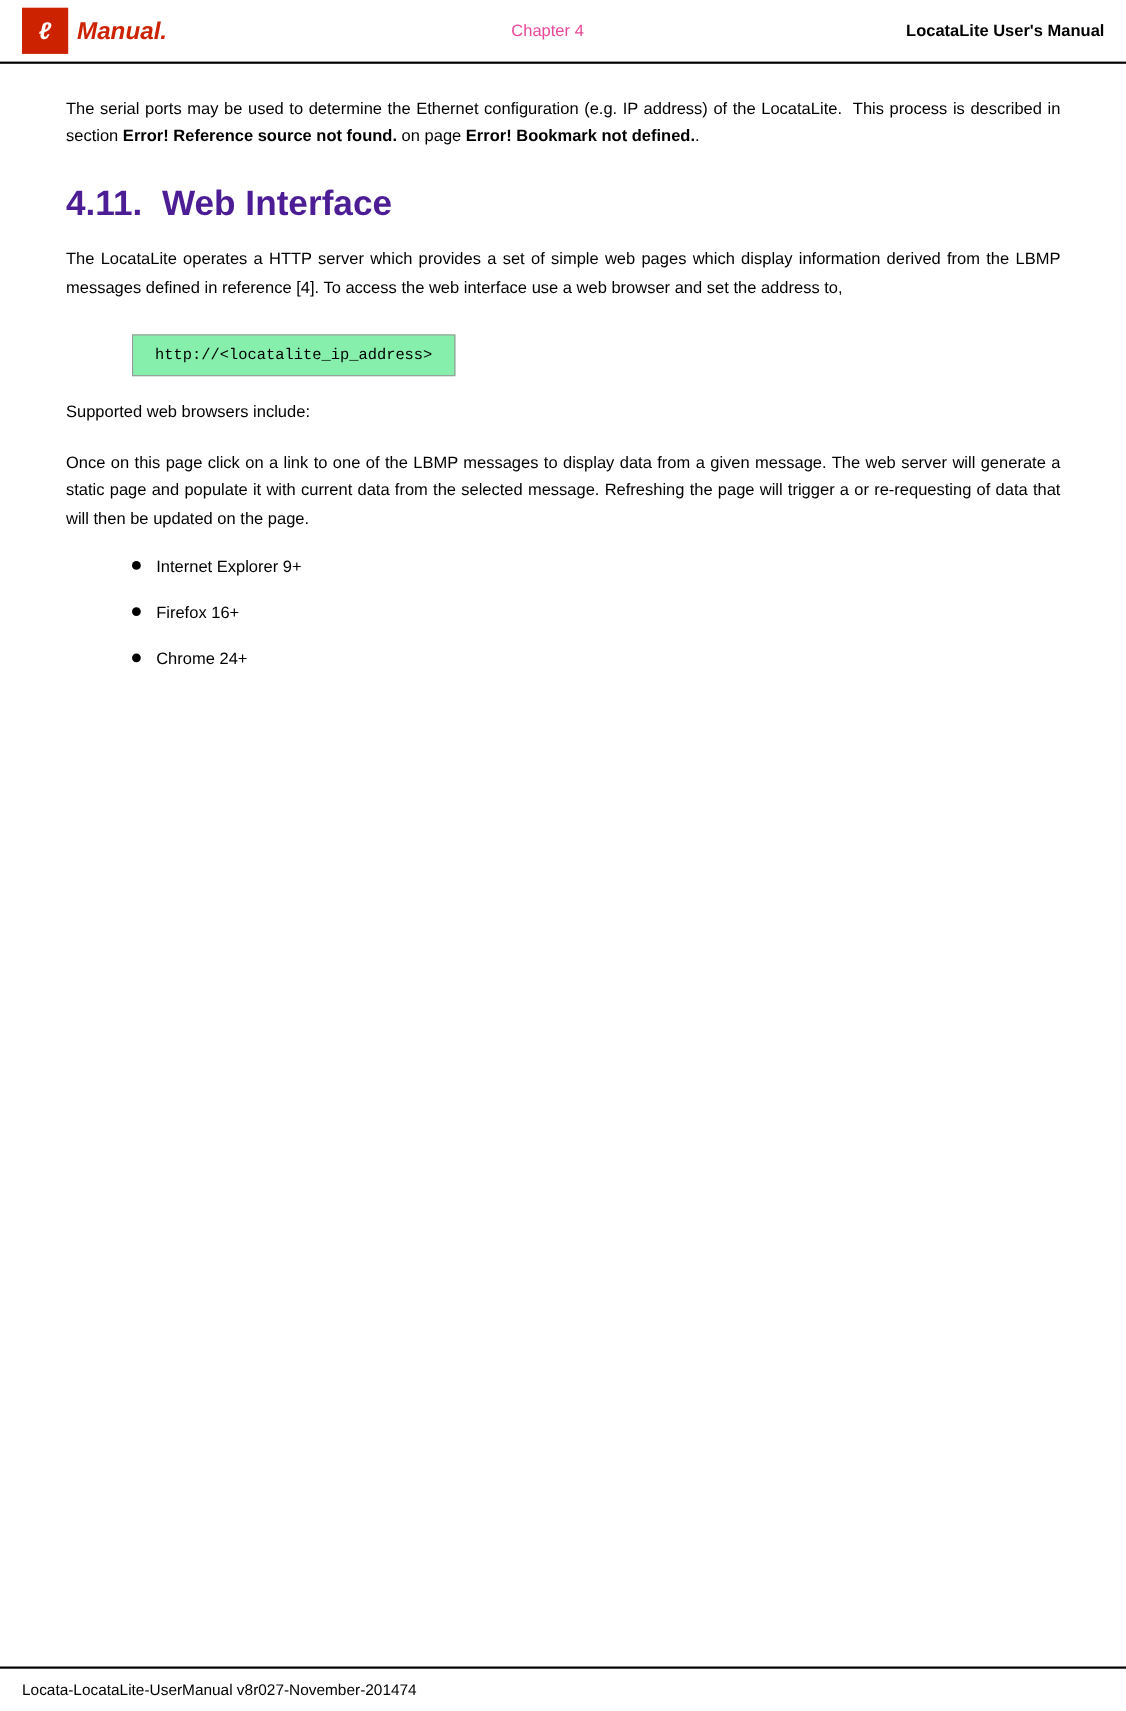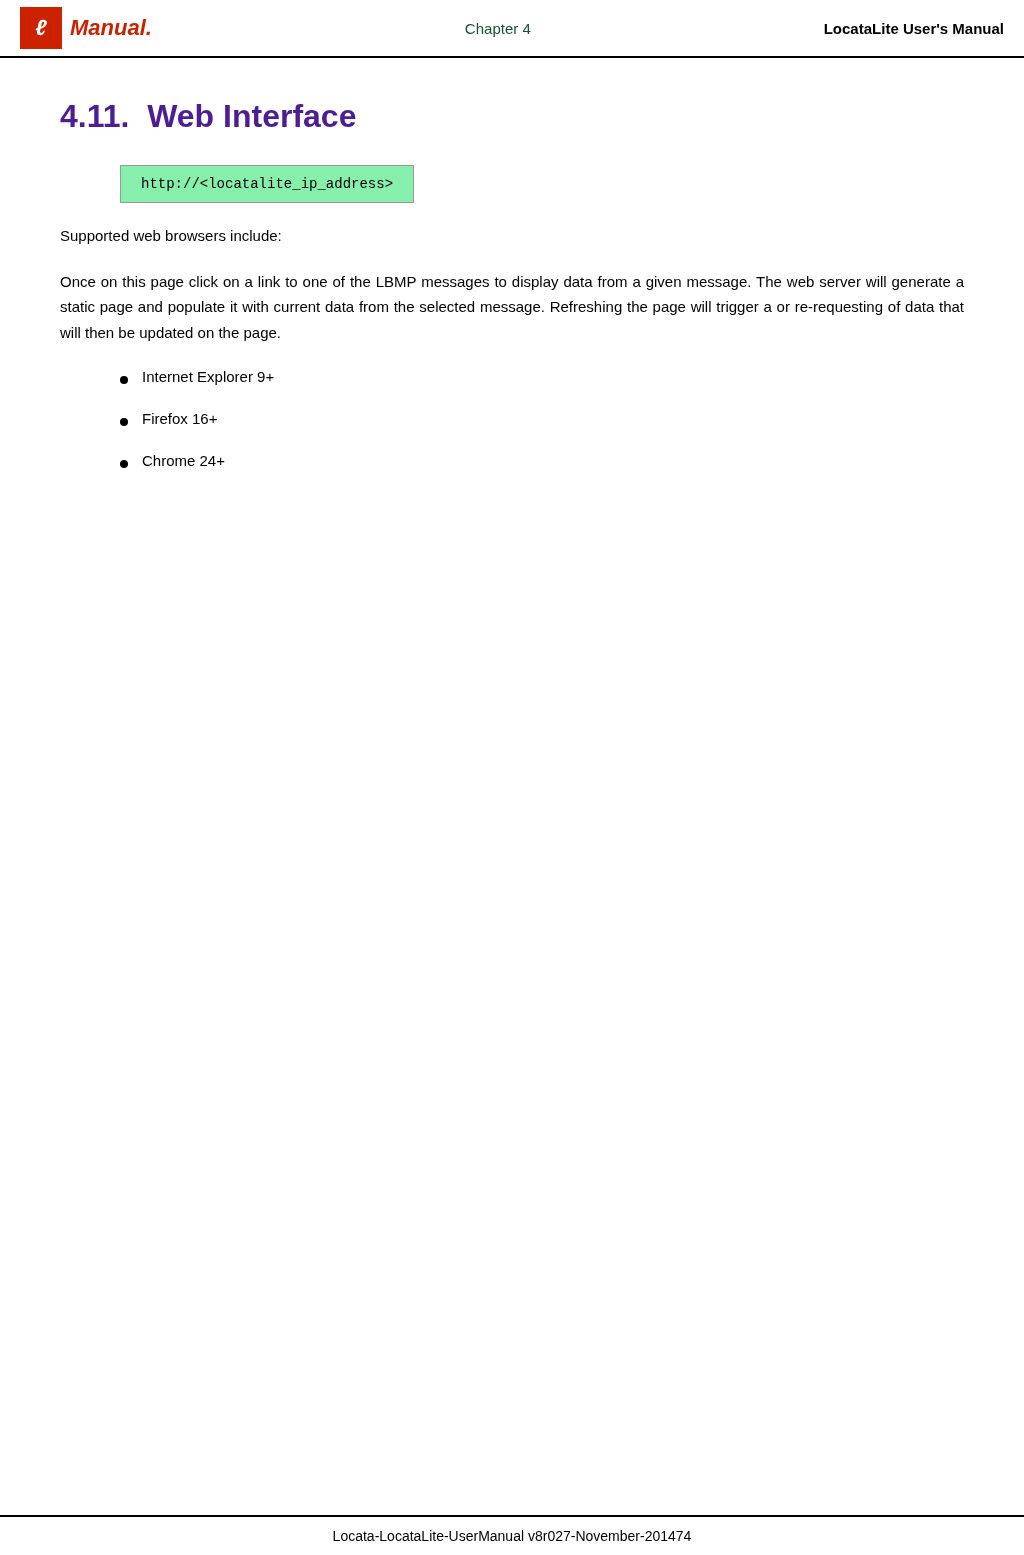--- a/index.html
+++ b/index.html
@@ -57,21 +57,21 @@
       font-style: italic;
     }
 
     .header-center {
       flex: 1;
       text-align: center;
     }
 
     .header-chapter {
       font-size: 15px;
-      color: #14532d;
+      color: #ec4899;
     }
 
     .header-subtitle {
       font-size: 15px;
       color: #000;
     }
 
     .header-right {
       font-size: 15px;
       color: #000;
@@ -128,43 +128,43 @@
       list-style: none;
       margin-left: 60px;
       margin-top: 10px;
     }
 
     .bullet-list li {
       font-size: 15px;
       line-height: 1.6;
       margin-bottom: 18px;
       display: flex;
-      align-items: center;
+      align-items: flex-start;
     }
 
     .bullet-dot {
       width: 8px;
       height: 8px;
       background: #000;
       border-radius: 50%;
       margin-top: 6px;
       margin-right: 14px;
       flex-shrink: 0;
     }
 
     
     .footer {
       position: absolute;
       bottom: 0;
       left: 0;
       right: 0;
       border-top: 2px solid #000;
-      padding: 8px 8px;
-      display: flex;
-      justify-content: center;
+      padding: 8px 20px;
+      display: flex;
+      justify-content: flex-start;
       align-items: center;
       font-size: 14px;
       color: #000;
       height: 40px;
     }
   </style>
 </head>
 <body>
 
 <div class="header">
@@ -176,28 +176,34 @@
   </div>
   <div class="header-center">
     <div class="header-chapter">Chapter 4</div>
   </div>
   <div class="header-right">LocataLite User's Manual</div>
 </div>
 
 <div class="content">
 
   
+  <p class="intro-para">
+    The serial ports may be used to determine the Ethernet configuration (e.g. IP address) of
+    the LocataLite.&nbsp; This process is described in section <span class="bold-text">Error! Reference source not
+    found.</span> on page <span class="bold-text">Error! Bookmark not defined.</span>.
+  </p>
 
   
   <h2 class="section-heading">
     <span>4.11.</span>&nbsp;
     <span>Web Interface</span>
   </h2>
 
   
+  <p class="body-para">The LocataLite operates a HTTP server which provides a set of simple web pages which display  information  derived  from  the  LBMP  messages  defined  in  reference  [4].   To access the web interface use a web browser and set the address to,</p>
 
   
   <div class="code-block">http://&lt;locatalite_ip_address&gt;</div>
 
   
   <p class="body-para">Supported web browsers include:</p>
 
   
   <p class="body-para">Once on this page click on a link to one of the LBMP messages to display data from a given message.  The web server will generate a static page and populate it with current data from the selected message.  Refreshing the page will trigger a or re-requesting of data that will then be updated on the page.</p>
 

